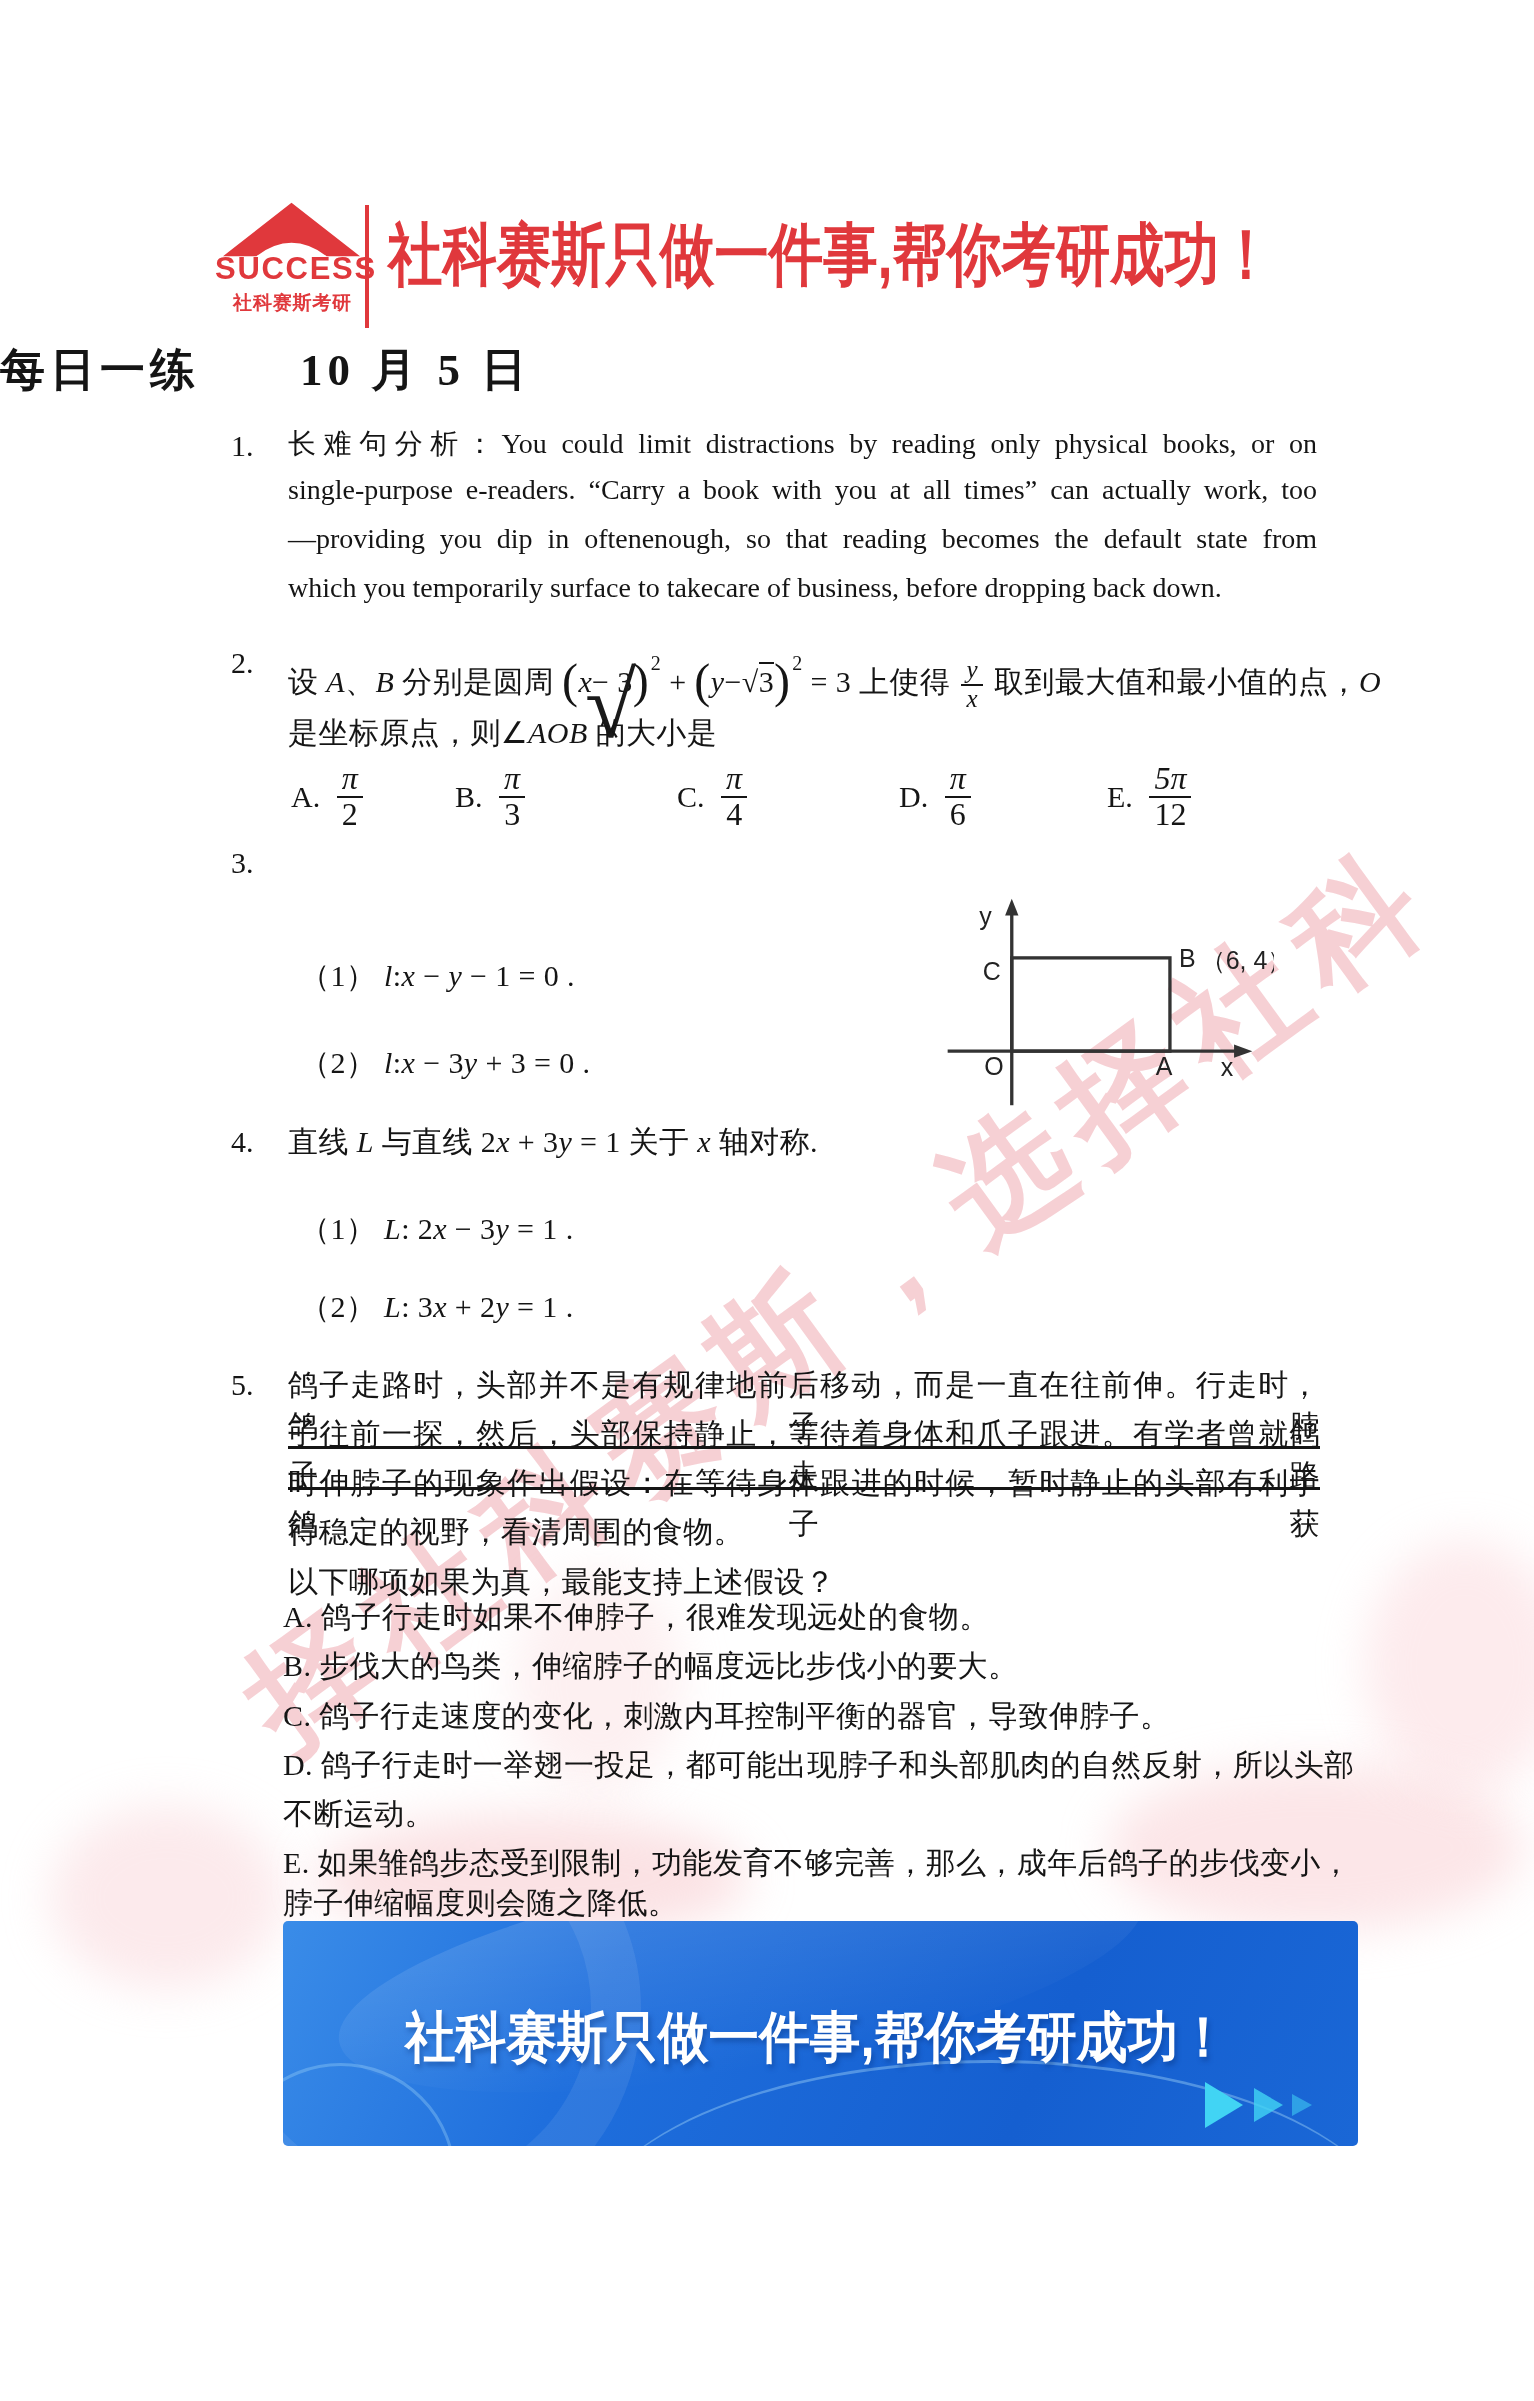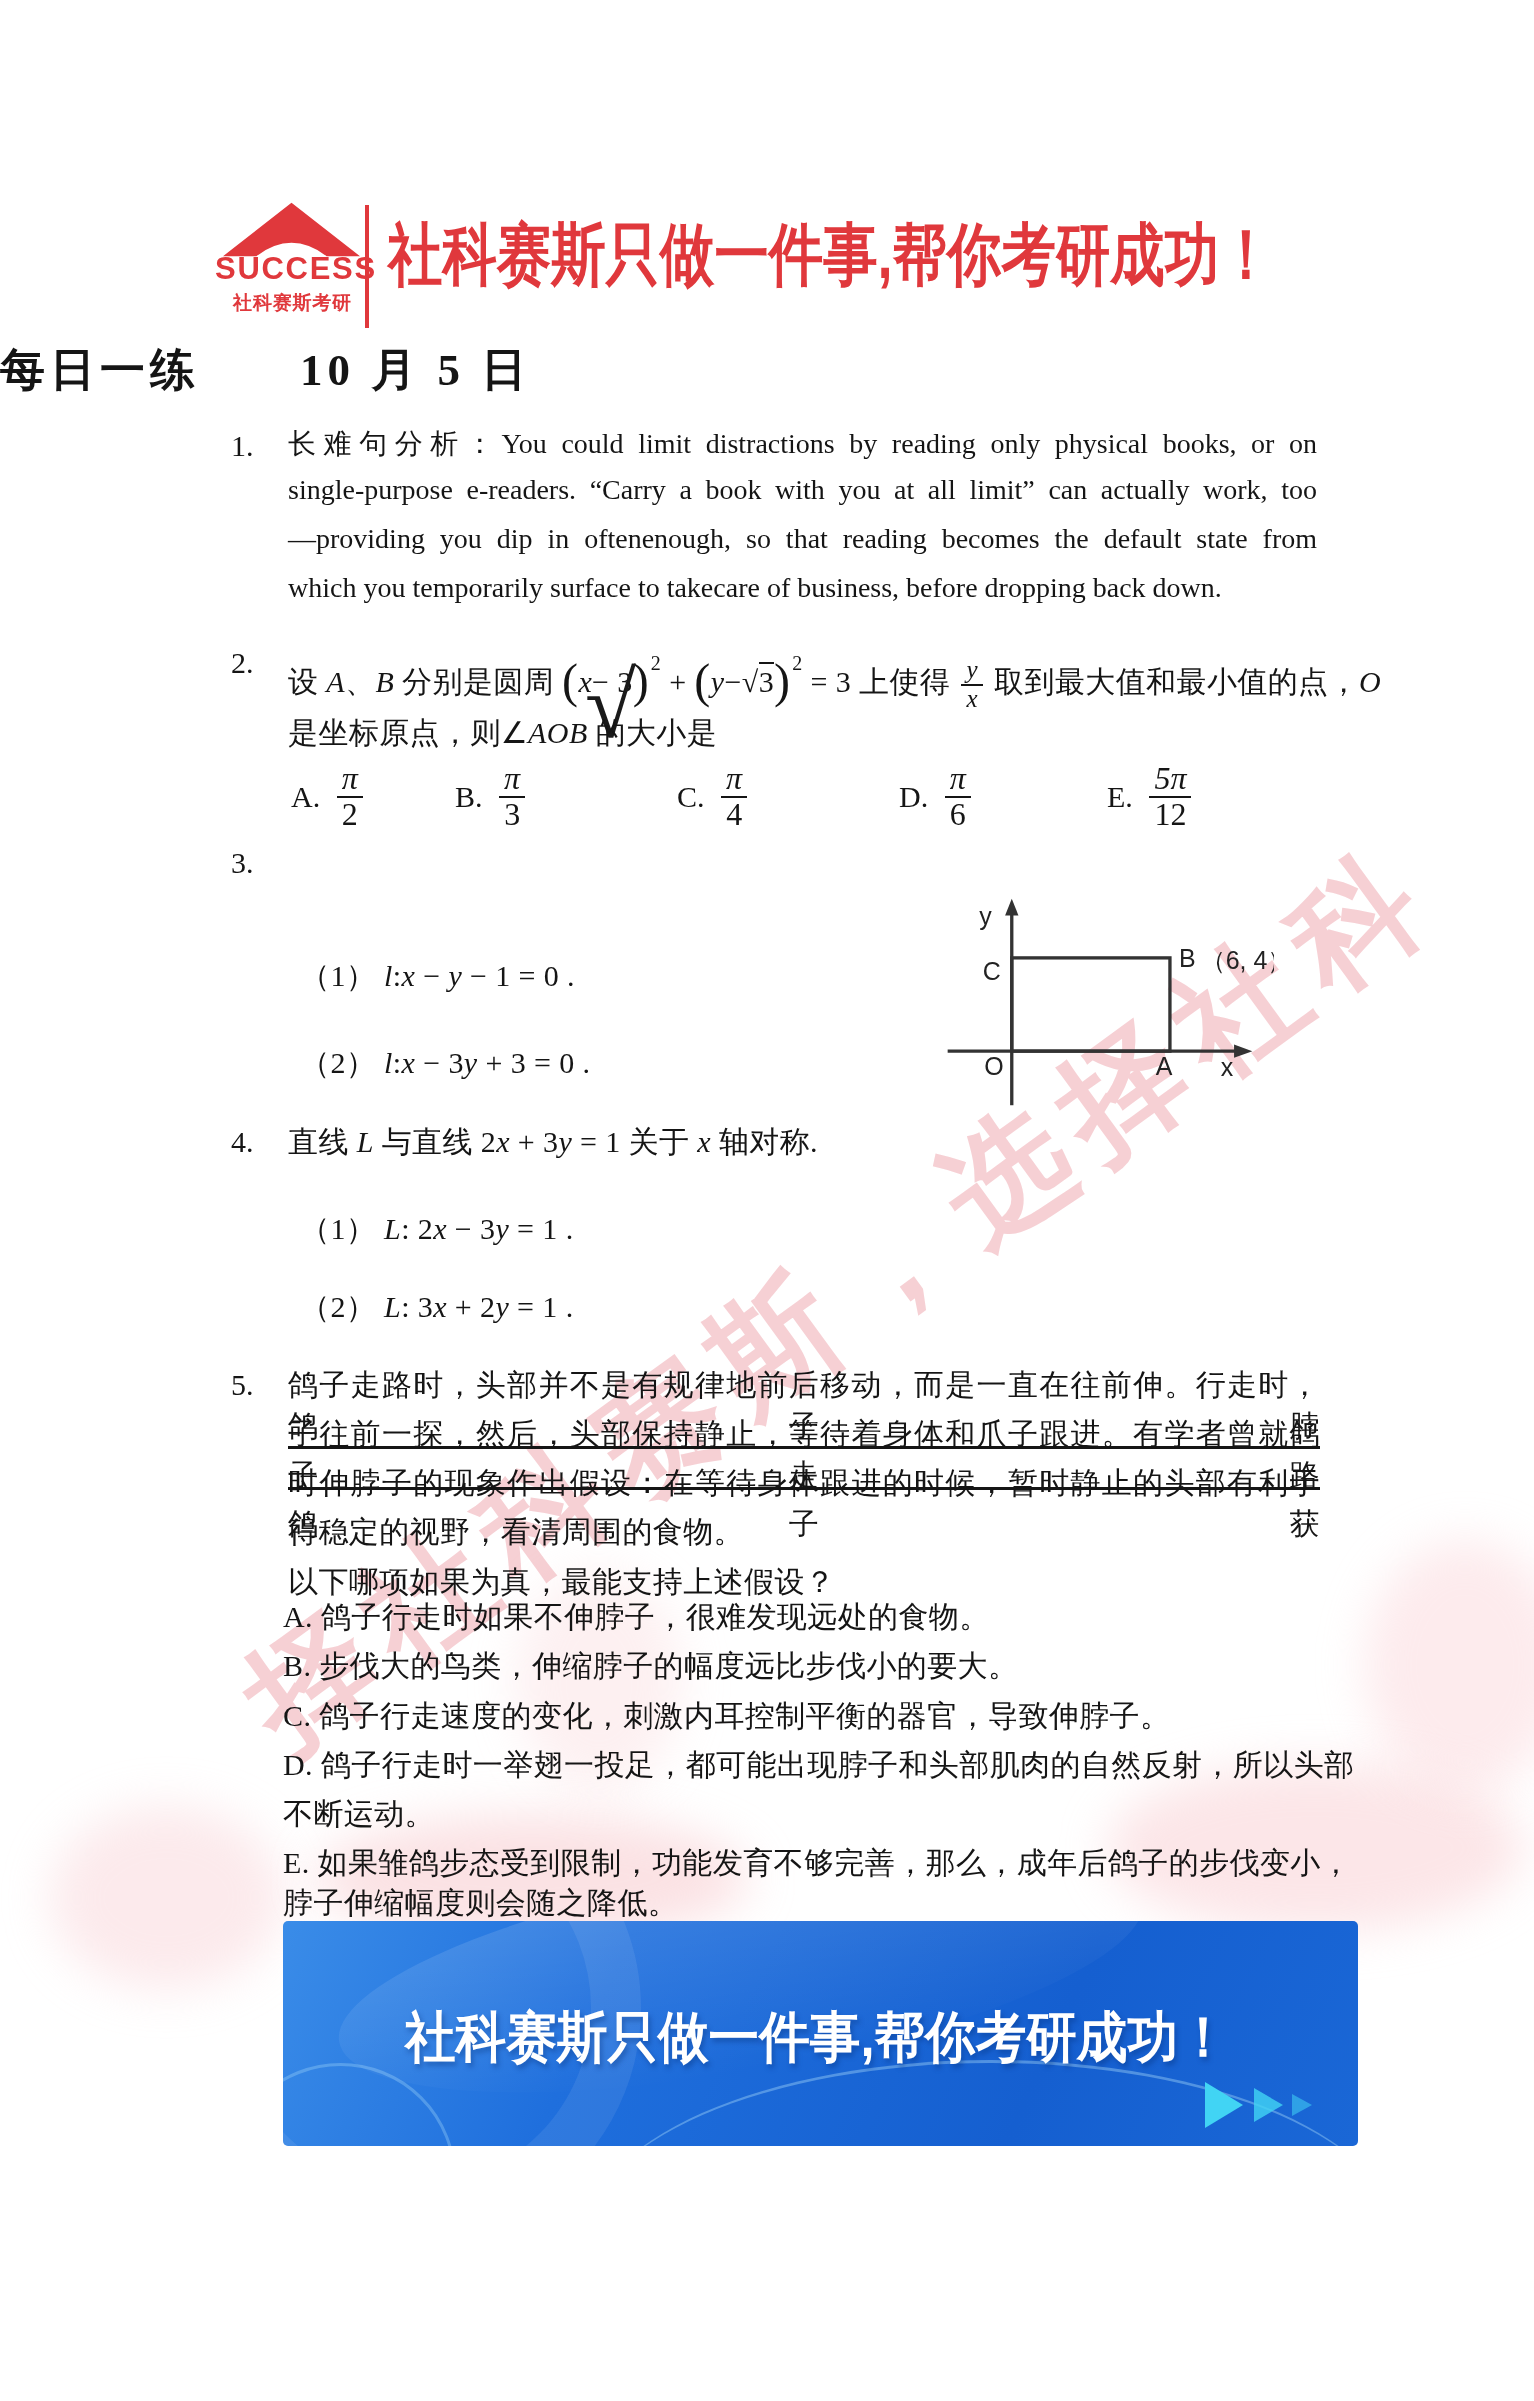--- a/index.html
+++ b/index.html
@@ -84,21 +84,21 @@
   <div class="abs divider" style="left:365px;top:205px;"></div>
   <div class="abs headline" style="left:388px;top:210px;">社科赛斯只做一件事,帮你考研成功！</div>
 
   <div class="abs title-row">
     <span class="title-txt">每日一练</span>
     <span class="title-txt">10 月 5 日</span>
   </div>
 
   <div class="abs qno" style="left:231px;top:429px;">1.</div>
   <div class="abs ql eng just" style="left:288px;top:425px;width:1029px;">长难句分析：You could limit distractions by reading only physical books, or on</div>
-  <div class="abs ql eng just" style="left:288px;top:474px;width:1029px;">single-purpose e-readers. “Carry a book with you at all limit” can actually work, too</div>
+  <div class="abs ql eng just" style="left:288px;top:474px;width:1029px;">single-purpose e-readers. “Carry a book with you at all times” can actually work, too</div>
   <div class="abs ql eng just" style="left:288px;top:523px;width:1029px;">—providing you dip in oftenenough, so that reading becomes the default state from</div>
   <div class="abs ql eng" style="left:288px;top:572px;width:1029px;">which you temporarily surface to takecare of business, before dropping back down.</div>
 
   <div class="abs qno" style="left:231px;top:646px;">2.</div>
   <div class="abs ql formula-line" style="left:288px;top:623px;">
     <span>设 </span><span class="it">A</span><span>、</span><span class="it">B</span><span> 分别是圆周</span>
     <span class="bp">(</span><span class="it">x</span><span>− 3</span><span class="bp">)</span><span class="sup">2</span>
     <span>+</span>
     <span class="bp">(</span><span class="it">y</span><span>−</span><span>√</span><span class="sqrtbar">3</span><span class="bp">)</span><span class="sup">2</span>
     <span>= 3</span>

